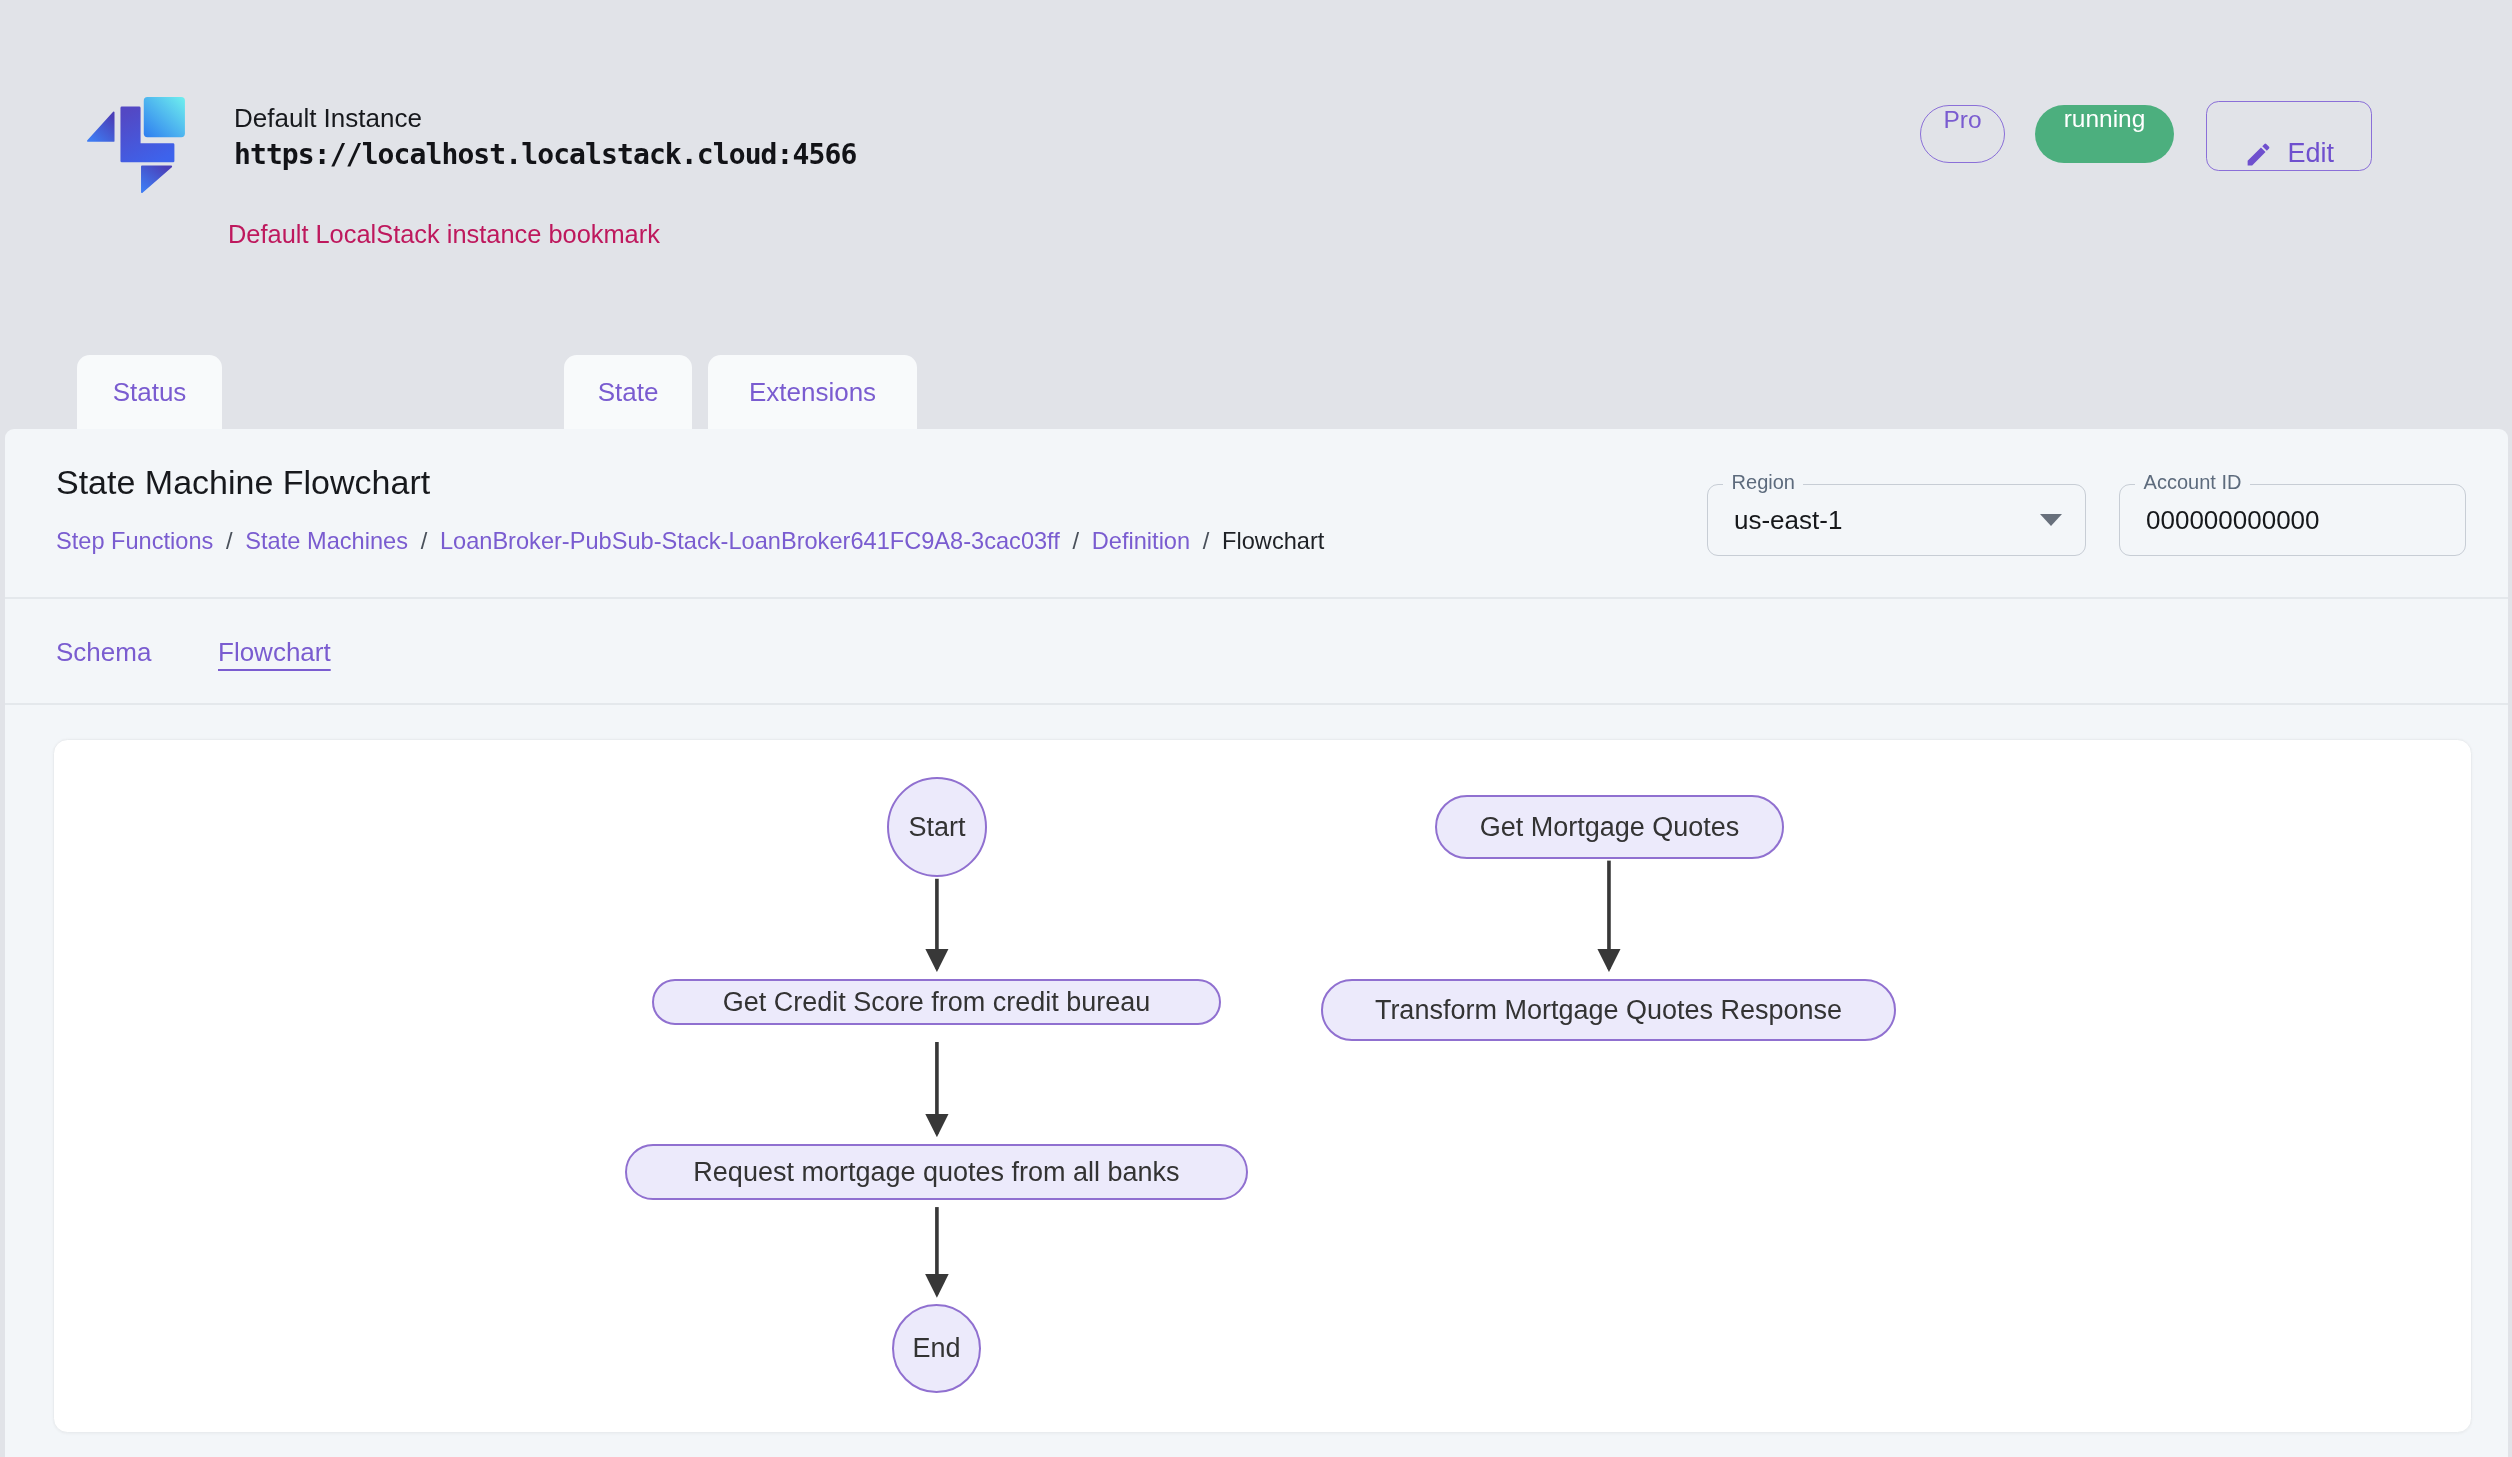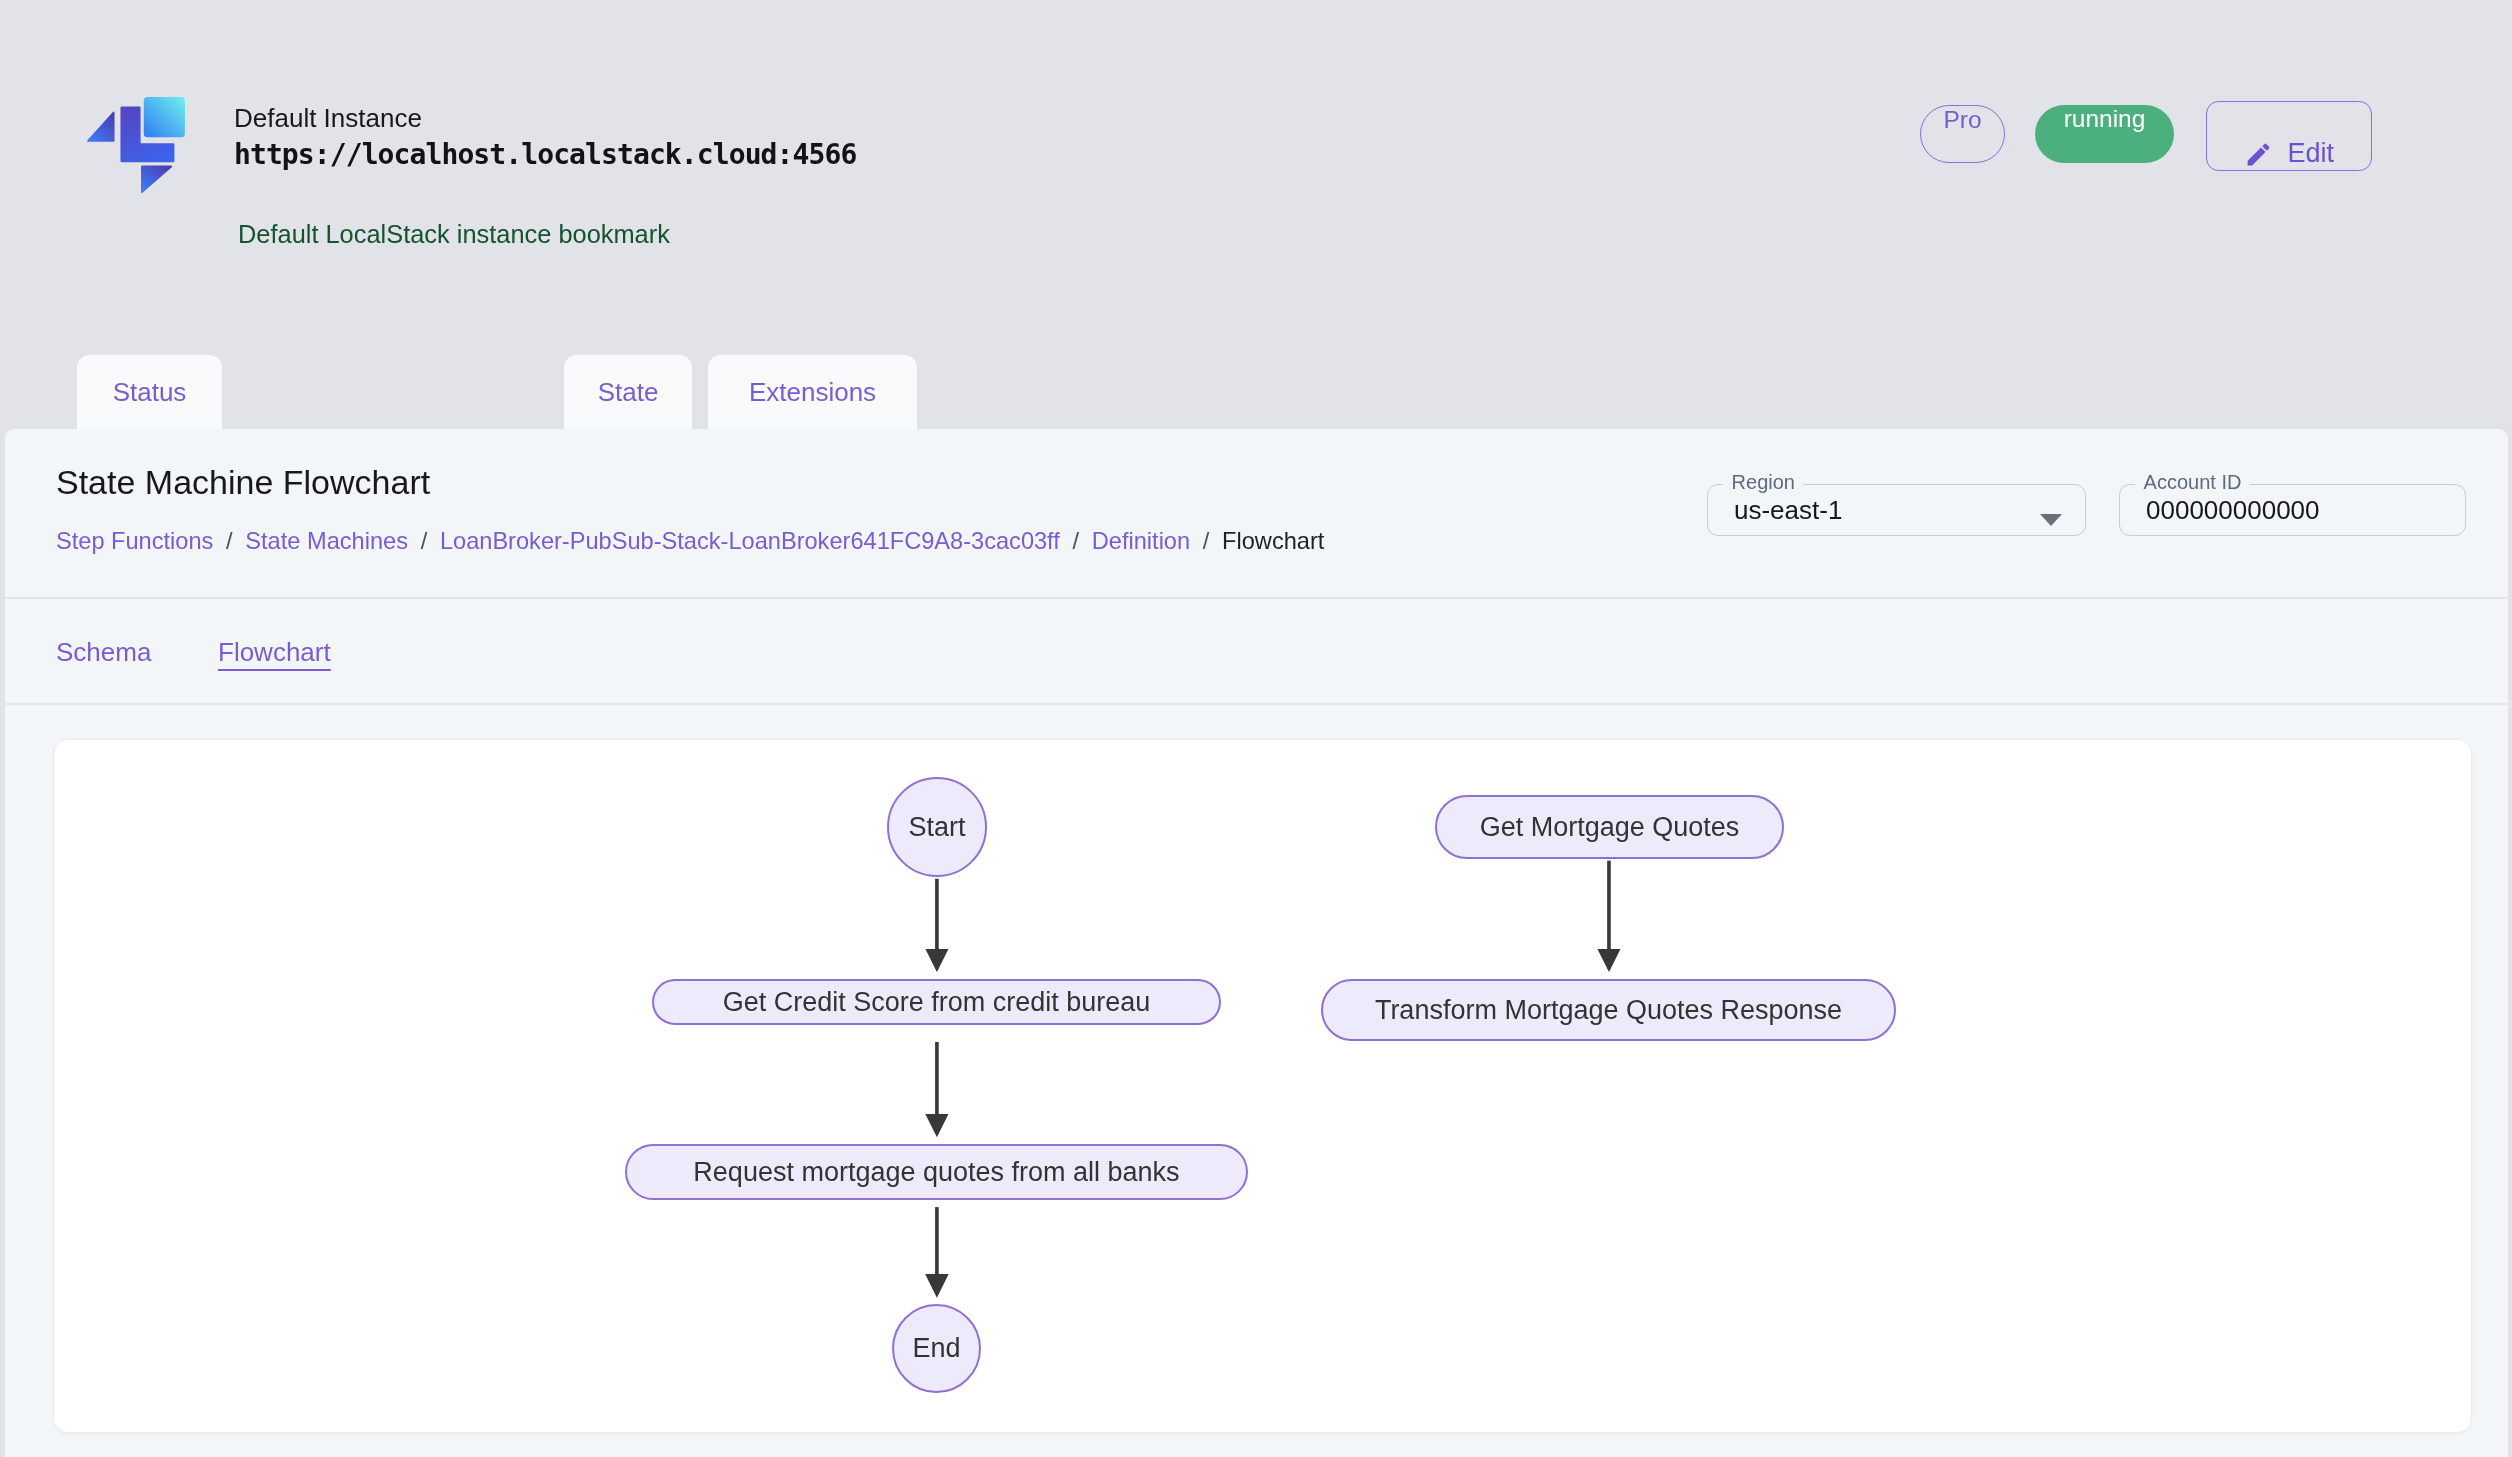--- a/index.html
+++ b/index.html
@@ -3,21 +3,21 @@
 <meta charset="utf-8">
 <style>
   html,body { margin:0; padding:0; overflow:hidden; }
   body { background:#E1E3E8; font-family:"Liberation Sans", sans-serif; }
   #app { position:relative; width:2512px; height:1457px; background:#E1E3E8; overflow:hidden; }
 
   
   .hdr-name { position:absolute; left:234px; top:103px; font-size:26px; color:#17191D; }
   .hdr-url  { position:absolute; left:234px; top:138px; font-size:28px; font-weight:bold;
               font-family:"DejaVu Sans Mono", monospace; color:#121317; letter-spacing:-0.9px; }
-  .hdr-sub  { position:absolute; left:238px; top:220px; font-size:25.4px; color:#14532d; }
+  .hdr-sub  { position:absolute; left:228px; top:220px; font-size:25.4px; color:#be185d; }
 
   .chip { position:absolute; display:flex; justify-content:center;
           box-sizing:border-box; border-radius:30px; font-size:24.5px; }
   .chip-pro { left:1920px; top:105px; width:85px; height:58px;
               border:1.8px solid #8A6FD8; color:#7A5CD0; background:transparent; }
   .chip-running { left:2035px; top:105px; width:139px; height:58px;
               background:#4CAF7E; color:#FFFFFF; }
   .btn-edit { position:absolute; left:2206px; top:101px; width:166px; height:70px;
               box-sizing:border-box; border:1.8px solid #8A6FD8; border-radius:12.7px;
               display:flex; align-items:flex-end; justify-content:center; gap:14.5px;
@@ -36,21 +36,21 @@
            background:#F3F6F9; border-radius:9px 9px 0 0; }
   .divider { position:absolute; left:4.5px; right:4.5px; height:1.8px; background:#E4E8EC; }
 
   .page-title { position:absolute; left:56px; top:463px; font-size:34px; font-weight:500; color:#17191D; }
   .breadcrumb { position:absolute; left:56px; top:528px; font-size:23.6px; display:flex; align-items:center; }
   .breadcrumb .crumb { color:#7A5CD0; cursor:pointer; }
   .breadcrumb .crumb.current { color:#1E2126; cursor:default; }
   .breadcrumb .sep { color:#49505A; padding:0 12.7px; }
 
   
-  .field { position:absolute; top:484px; height:52px; box-sizing:border-box;
+  .field { position:absolute; top:484px; height:72px; box-sizing:border-box;
            border:1.8px solid #C7CDD5; border-radius:11px; display:flex; align-items:center; }
   .field .f-label { position:absolute; top:-13.6px; left:15.4px; padding:0 8.2px; background:#F3F6F9;
            font-size:20px; color:#5D6B7D; line-height:23.6px; }
   .field .f-value { margin-left:26px; font-size:26px; color:#16181B; }
   .field-region { left:1707px; width:379px; cursor:pointer; }
   .field-account { left:2119px; width:347px; }
   .select-arrow { position:absolute; right:23px; top:29px; width:0; height:0;
            border-left:11px solid transparent; border-right:11px solid transparent;
            border-top:12.7px solid #68707C; }
 

